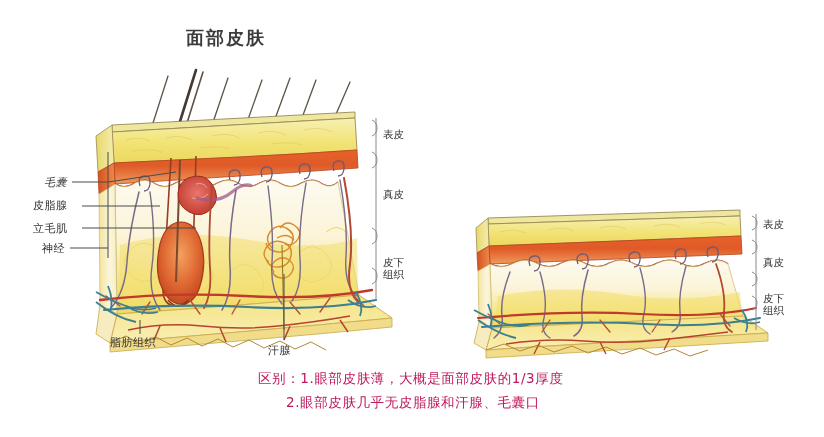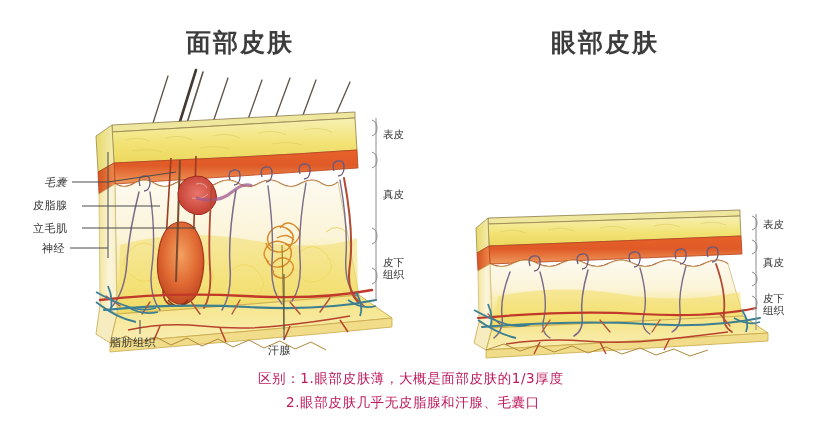--- a/index.html
+++ b/index.html
@@ -13,21 +13,21 @@
   }
   #stage {
     position: relative;
     width: 824px;
     height: 437px;
     background: #ffffff;
     overflow: hidden;
   }
   .title {
     position: absolute;
-    font-size: 25px;
+    font-size: 18px;
     font-weight: bold;
     color: #3c3c3c;
     letter-spacing: 2px;
     white-space: nowrap;
   }
   #title-left  { left: 186px; top: 26px; }
   #title-right { left: 551px; top: 26px; }
 
   
   .lbl {
@@ -63,21 +63,20 @@
     line-height: 12px;
     white-space: nowrap;
   }
 </style>
 </head>
 <body>
 
 <div id="stage">
 
   <div class="title" id="title-left">面部皮肤</div>
-  <div class="title" id="title-right">眼部皮肤</div>
 
   <svg id="art" viewBox="0 0 824 437">
     <defs>
       <linearGradient id="gEpi" x1="0" y1="0" x2="0" y2="1">
         <stop offset="0%" stop-color="#f7f0b5"></stop>
         <stop offset="55%" stop-color="#f2e375"></stop>
         <stop offset="100%" stop-color="#ecd85f"></stop>
       </linearGradient>
       <linearGradient id="gEpiSide" x1="0" y1="0" x2="1" y2="0">
         <stop offset="0%" stop-color="#e7d96a"></stop>

